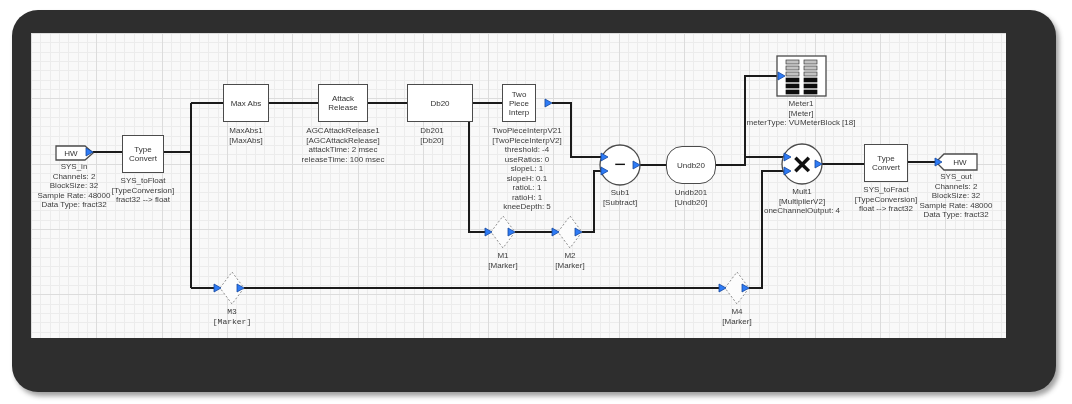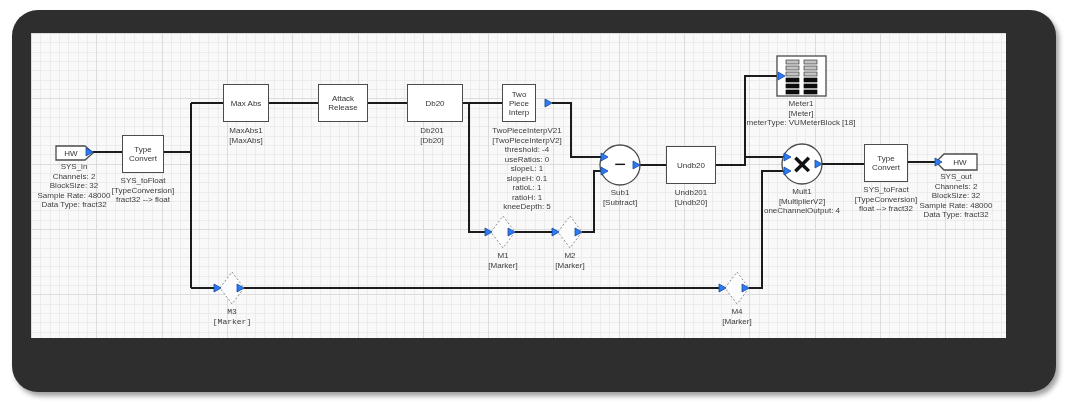--- a/index.html
+++ b/index.html
@@ -141,42 +141,48 @@
       <path class="pin" d="M719,284 L726,288 L719,292 Z"></path>
       <path class="pin" d="M742,284 L749,288 L742,292 Z"></path>
     </g>
   </svg>
 
   <div class="blk" style="left:122px;top:135px;width:42px;height:38px;">Type
 Convert</div>
   <div class="blk" style="left:318px;top:84px;width:50px;height:38px;">Attack
 Release</div>
   <div class="blk" style="left:223px;top:84px;width:46px;height:38px;">Max Abs</div>
-  <div class="blk" style="left:407px;top:84px;width:56px;height:38px;">Db20</div>
+  <div class="blk" style="left:407px;top:84px;width:66px;height:38px;">Db20</div>
   <div class="blk" style="left:502px;top:84px;width:34px;height:38px;">Two Piece
 Interp</div>
-  <div class="blk" style="left:666px;top:146px;width:50px;height:38px;">Undb20</div>
+  <div class="blk" style="left:666px;top:146px;width:50px;height:38px;border-radius:16px;">Undb20</div>
   <div class="blk" style="left:864px;top:144px;width:44px;height:38px;">Type
 Convert</div>
 
   <div class="cap" style="left:74px;top:162px;">
       <div>SYS_in</div>
       <div>Channels: 2</div>
       <div>BlockSize: 32</div>
       <div>Sample Rate: 48000</div>
       <div>Data Type: fract32</div>
     </div>
   <div class="cap" style="left:143px;top:176px;">
       <div>SYS_toFloat</div>
       <div>[TypeConversion]</div>
       <div>fract32 --&gt; float</div>
     </div>
   <div class="cap" style="left:246px;top:126px;">
       <div>MaxAbs1</div>
       <div>[MaxAbs]</div>
+    </div>
+  <div class="cap" style="left:343px;top:126px;">
+      <div>AGCAttackRelease1</div>
+      <div>[AGCAttackRelease]</div>
+      <div>attackTime: 2 msec</div>
+      <div>releaseTime: 100 msec</div>
     </div>
   <div class="cap" style="left:432px;top:126px;">
       <div>Db201</div>
       <div>[Db20]</div>
     </div>
   <div class="cap" style="left:527px;top:126px;">
       <div>TwoPieceInterpV21</div>
       <div>[TwoPieceInterpV2]</div>
       <div>threshold: -4</div>
       <div>useRatios: 0</div>

